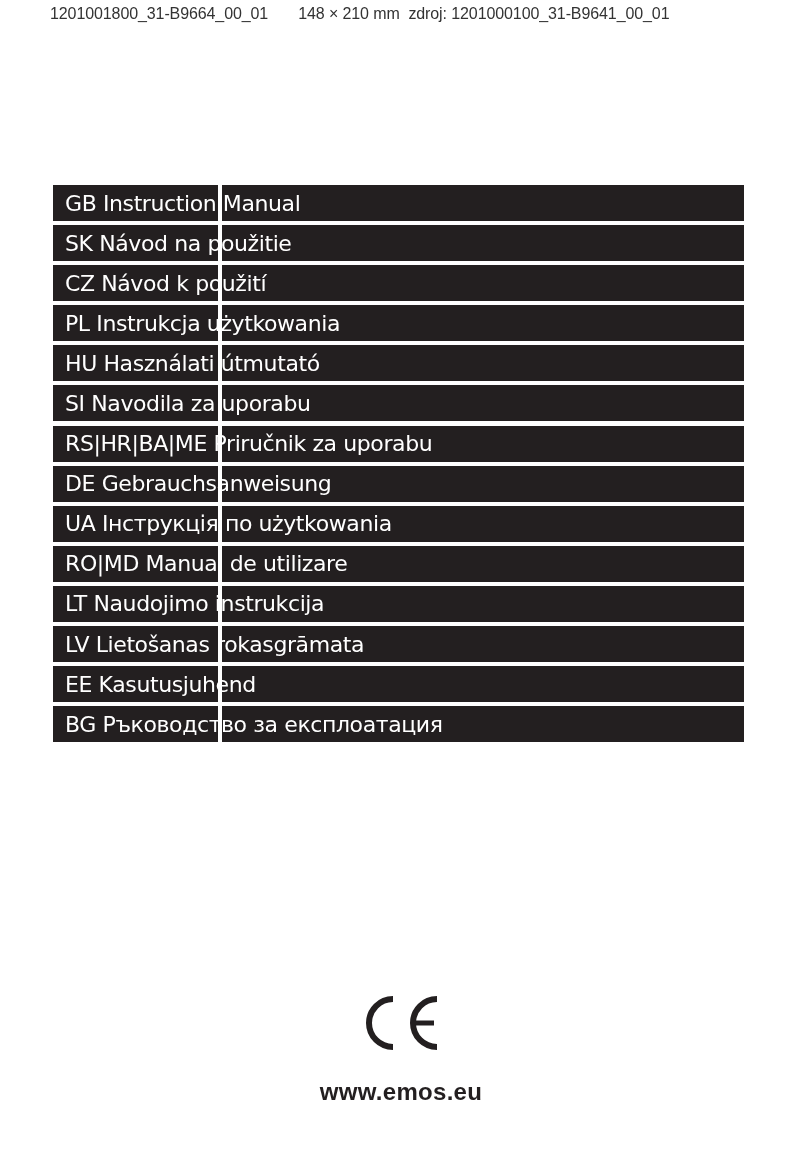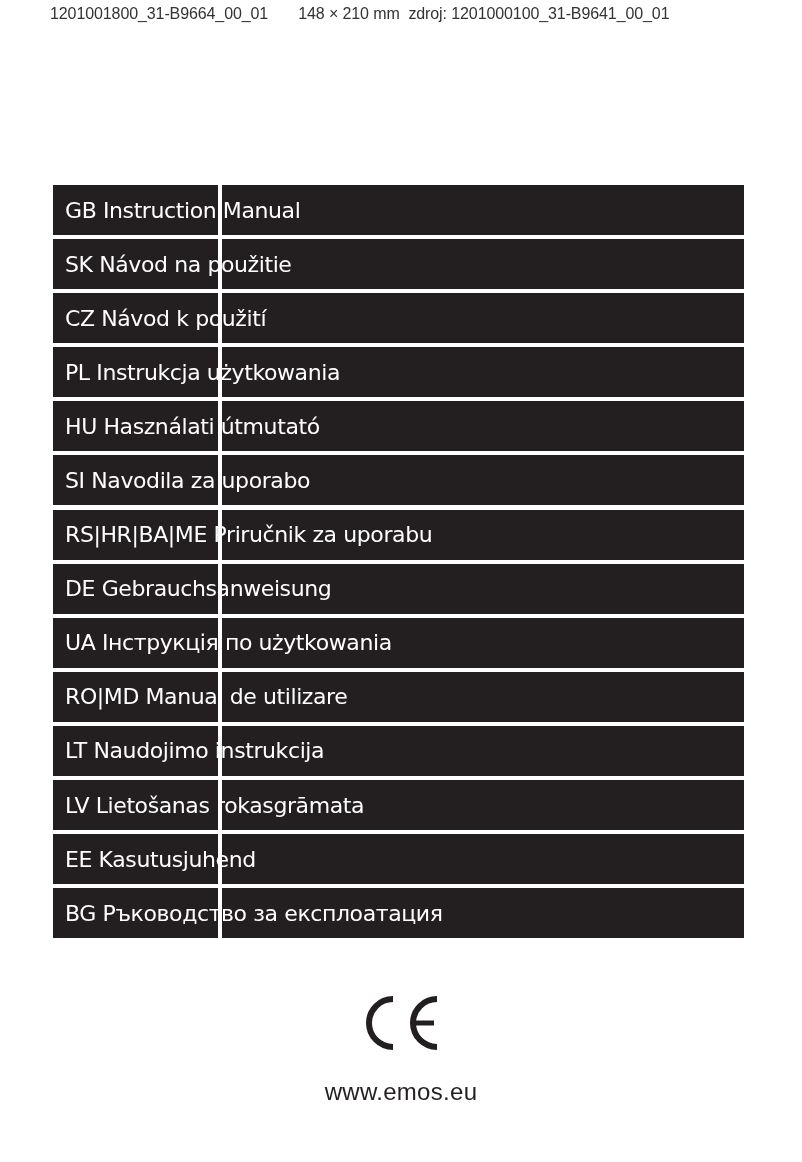--- a/index.html
+++ b/index.html
@@ -26,21 +26,21 @@
     }
     .header-line span.gap { display: inline-block; width: 30px; }
     .lang-table {
       position: absolute;
       left: 53px;
       top: 185px;
       width: 691px;
     }
     .lang-row {
       position: relative;
-      height: 50px;
+      height: 36px;
       margin-bottom: 4.1px;
       background: #231f20;
       color: #ffffff;
       box-sizing: border-box;
       display: flex;
       align-items: center;
       padding-left: 12px;
       font-size: 22px;
       letter-spacing: -0.4px;
       white-space: nowrap;
@@ -63,21 +63,21 @@
       width: 80px;
       height: 56px;
     }
     .website {
       position: absolute;
       left: 0;
       width: 802px;
       top: 1078px;
       text-align: center;
       font-family: "Liberation Sans", sans-serif;
-      font-weight: normal;
+      font-weight: bold;
       font-size: 24px;
       color: #231f20;
       letter-spacing: 0.3px;
     }
   </style>
 </head>
 <body>
 
 <div class="header-line"><span>1201001800_31-B9664_00_01</span><span class="gap"></span><span>148 × 210 mm  zdroj: 1201000100_31-B9641_00_01</span></div>
 
@@ -91,21 +91,21 @@
   <div class="lang-row">
       <span>CZ Návod k použití</span>
     </div>
   <div class="lang-row">
       <span>PL Instrukcja użytkowania</span>
     </div>
   <div class="lang-row">
       <span>HU Használati útmutató</span>
     </div>
   <div class="lang-row">
-      <span>SI Navodila za uporabo</span>
+      <span>SI Navodila za uporabu</span>
     </div>
   <div class="lang-row">
       <span>RS|HR|BA|ME Priručnik za uporabu</span>
     </div>
   <div class="lang-row">
       <span>DE Gebrauchsanweisung</span>
     </div>
   <div class="lang-row">
       <span>UA Інструкція по użytkowania</span>
     </div>

